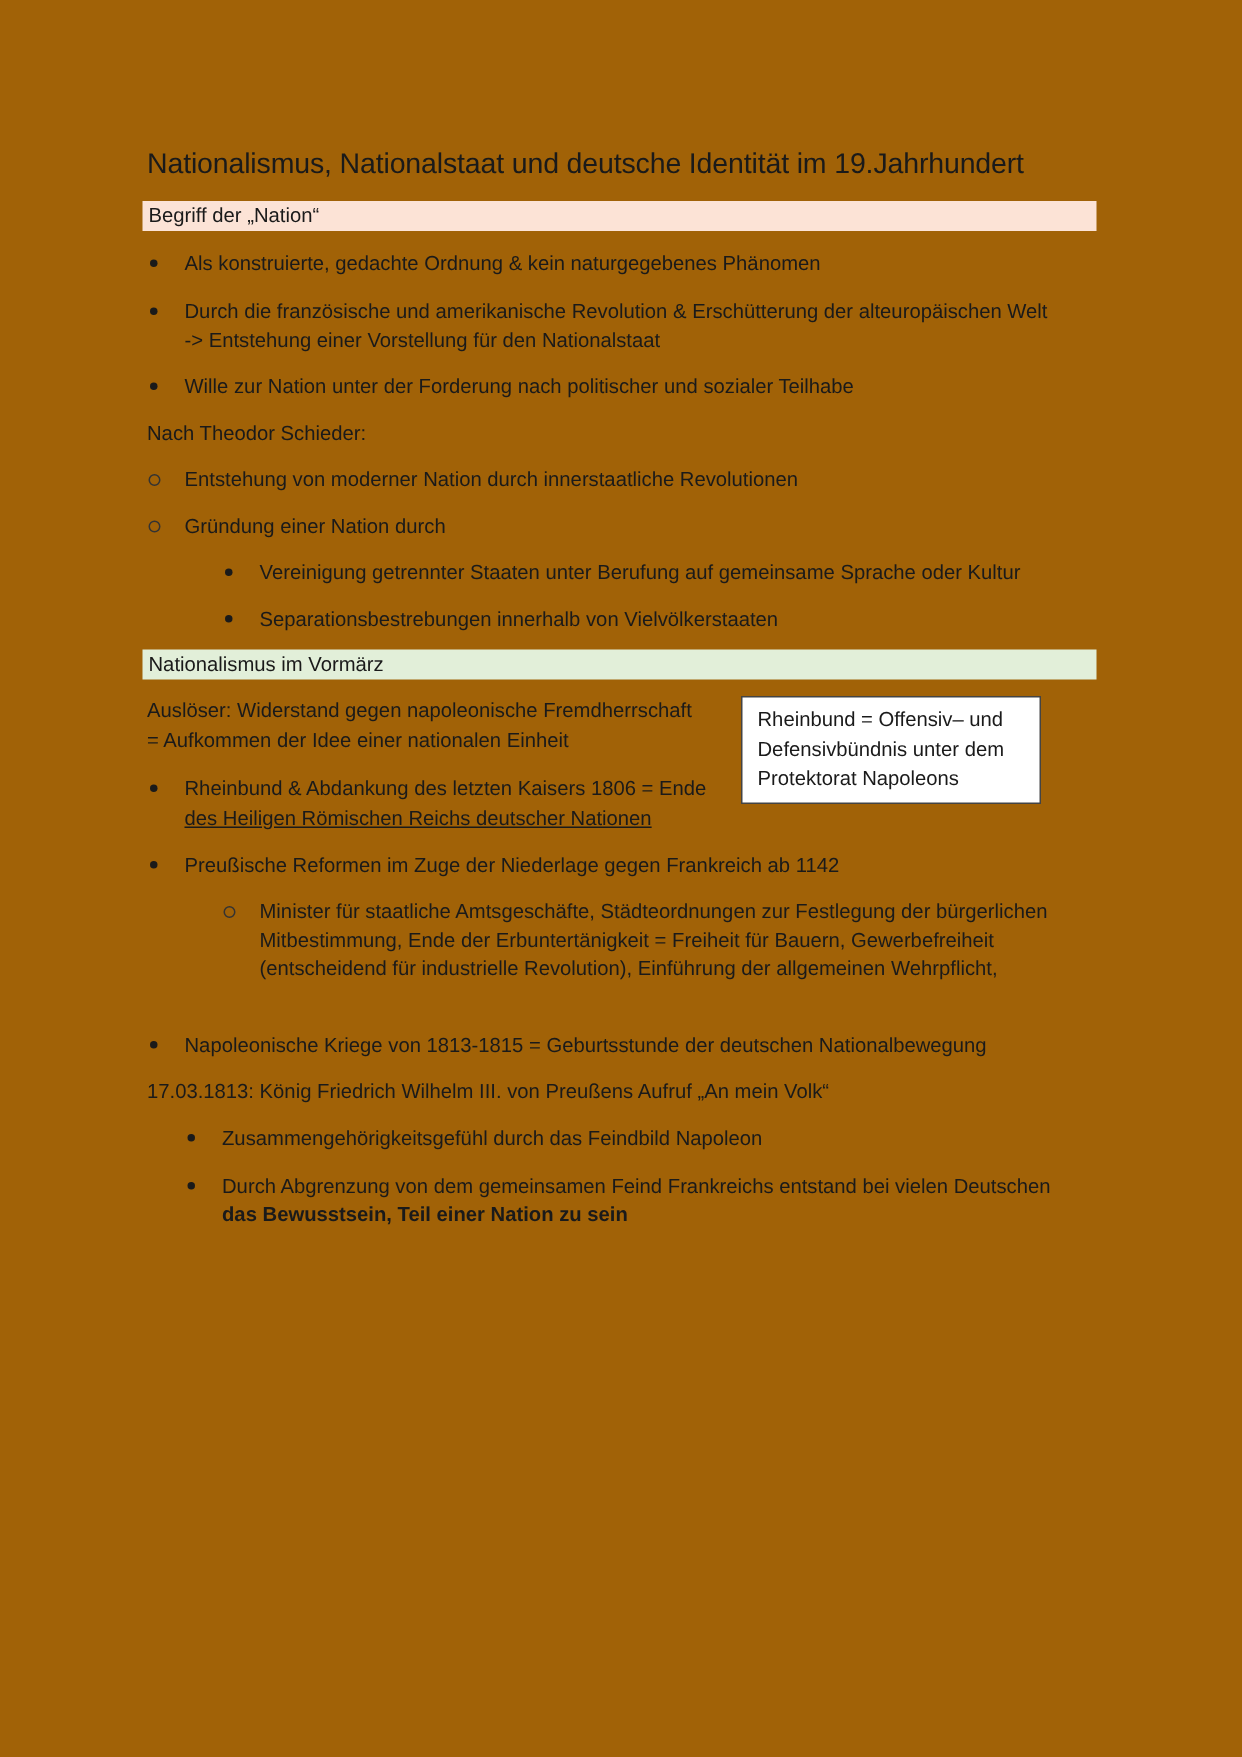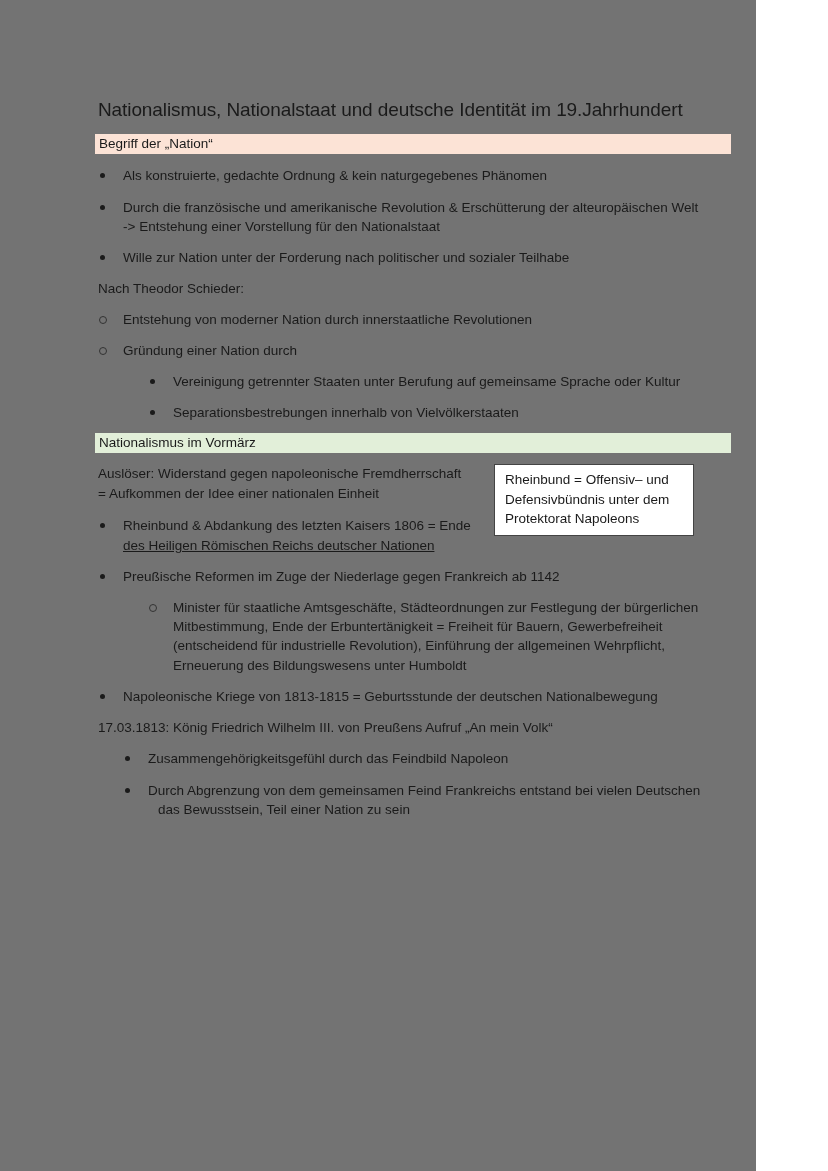--- a/index.html
+++ b/index.html
@@ -11,23 +11,23 @@
       width: 828px;
       height: 1171px;
       position: relative;
       overflow: hidden;
       font-family: "Liberation Sans", "DejaVu Sans", sans-serif;
       color: #1a1a1a;
     }
     .page {
       position: absolute;
       left: 0; top: 0;
-      width: 756px;
+      width: 828px;
       height: 1171px;
-      background: #737373;
+      background: #a16207;
     }
     .abs { position: absolute; white-space: nowrap; }
     .title {
       left: 98px; top: 99px;
       font-size: 19px;
       letter-spacing: -0.1px;
       color: #1a1a1a;
     }
     .bar {
       left: 95px;
@@ -124,27 +124,26 @@
   <div class="abs txt" style="left:123px; top:516px;">Rheinbund &amp; Abdankung des letzten Kaisers 1806 = Ende</div>
   <div class="abs txt" style="left:123px; top:536px;text-decoration:underline;">des Heiligen Römischen Reichs deutscher Nationen</div>
 
   <span class="bullet" style="left:100px; top:574px;"></span>
   <div class="abs txt" style="left:123px; top:567px;">Preußische Reformen im Zuge der Niederlage gegen Frankreich ab 1142</div>
 
   <span class="circle" style="left:149px; top:604px;"></span>
   <div class="abs txt" style="left:173px; top:617px;">Mitbestimmung, Ende der Erbuntertänigkeit = Freiheit für Bauern, Gewerbefreiheit</div>
   <div class="abs txt" style="left:173px; top:598px;">Minister für staatliche Amtsgeschäfte, Städteordnungen zur Festlegung der bürgerlichen</div>
   <div class="abs txt" style="left:173px; top:636px;">(entscheidend für industrielle Revolution), Einführung der allgemeinen Wehrpflicht,</div>
-  <div class="abs txt" style="left:173px; top:656px;">Erneuerung des Bildungswesens unter Humboldt</div>
 
   <span class="bullet" style="left:100px; top:694px;"></span>
   <div class="abs txt" style="left:123px; top:687px;">Napoleonische Kriege von 1813-1815 = Geburtsstunde der deutschen Nationalbewegung</div>
 
   <div class="abs txt" style="left:98px; top:718px;">17.03.1813: König Friedrich Wilhelm III. von Preußens Aufruf „An mein Volk“</div>
 
   <span class="bullet" style="left:125px; top:756px;"></span>
   <div class="abs txt" style="left:148px; top:749px;">Zusammengehörigkeitsgefühl durch das Feindbild Napoleon</div>
 
   <span class="bullet" style="left:125px; top:788px;"></span>
   <div class="abs txt" style="left:148px; top:781px;">Durch Abgrenzung von dem gemeinsamen Feind Frankreichs entstand bei vielen Deutschen</div>
-  <div class="abs txt" style="left:158px; top:800px;">das Bewusstsein, Teil einer Nation zu sein</div>
+  <div class="abs txt" style="left:148px; top:800px;font-weight:bold;">das Bewusstsein, Teil einer Nation zu sein</div>
 
 </div>
 
 </body></html>

